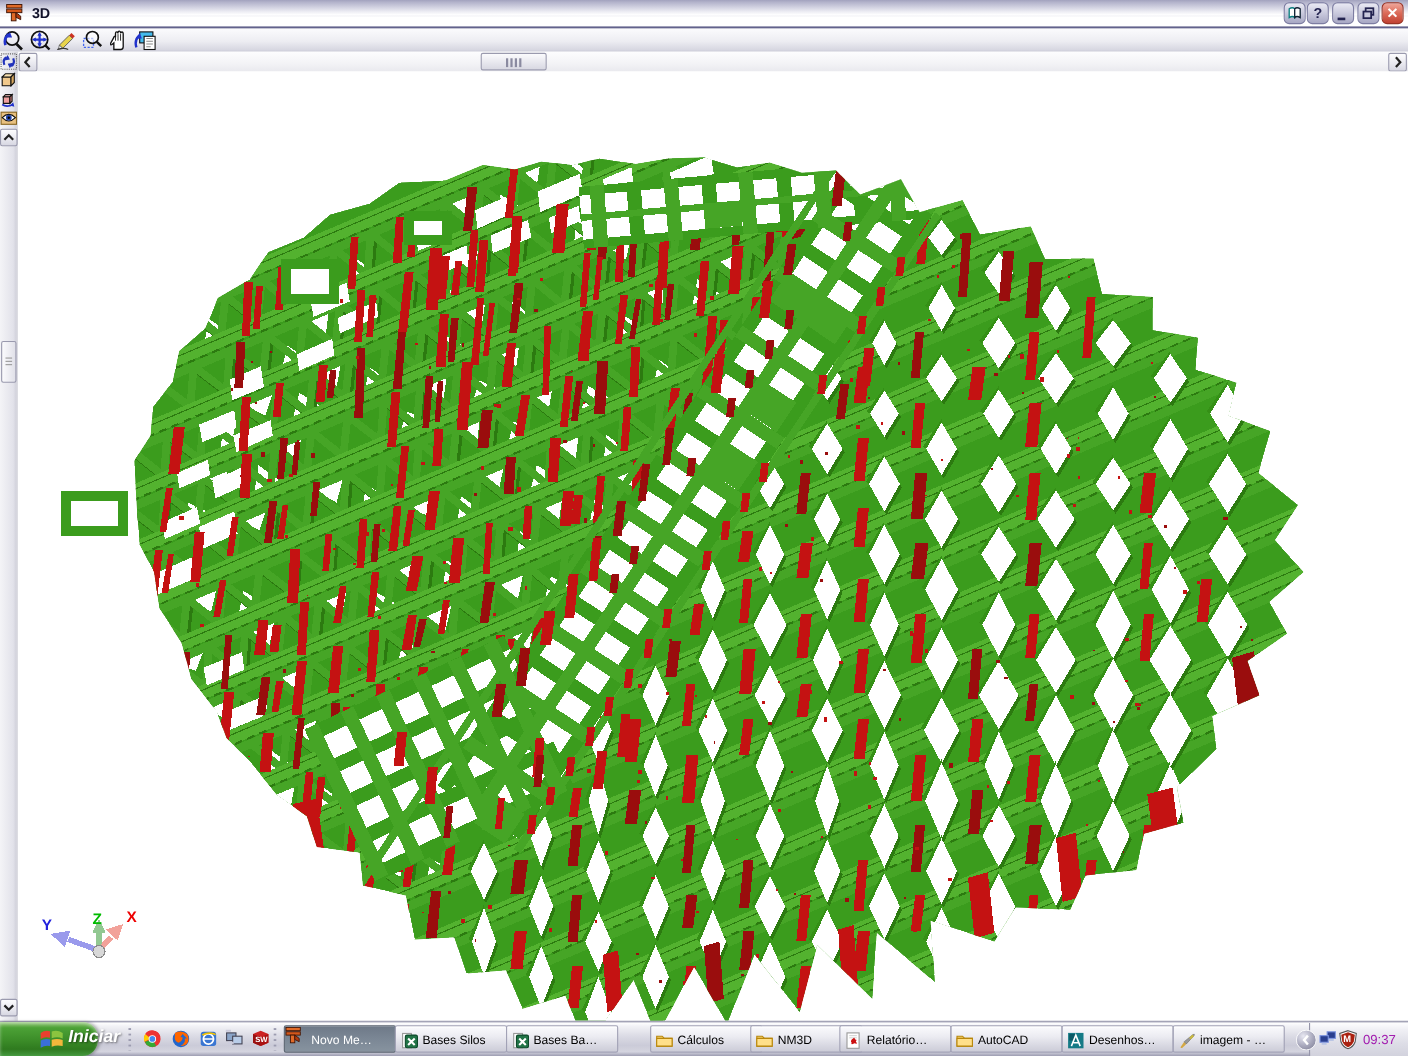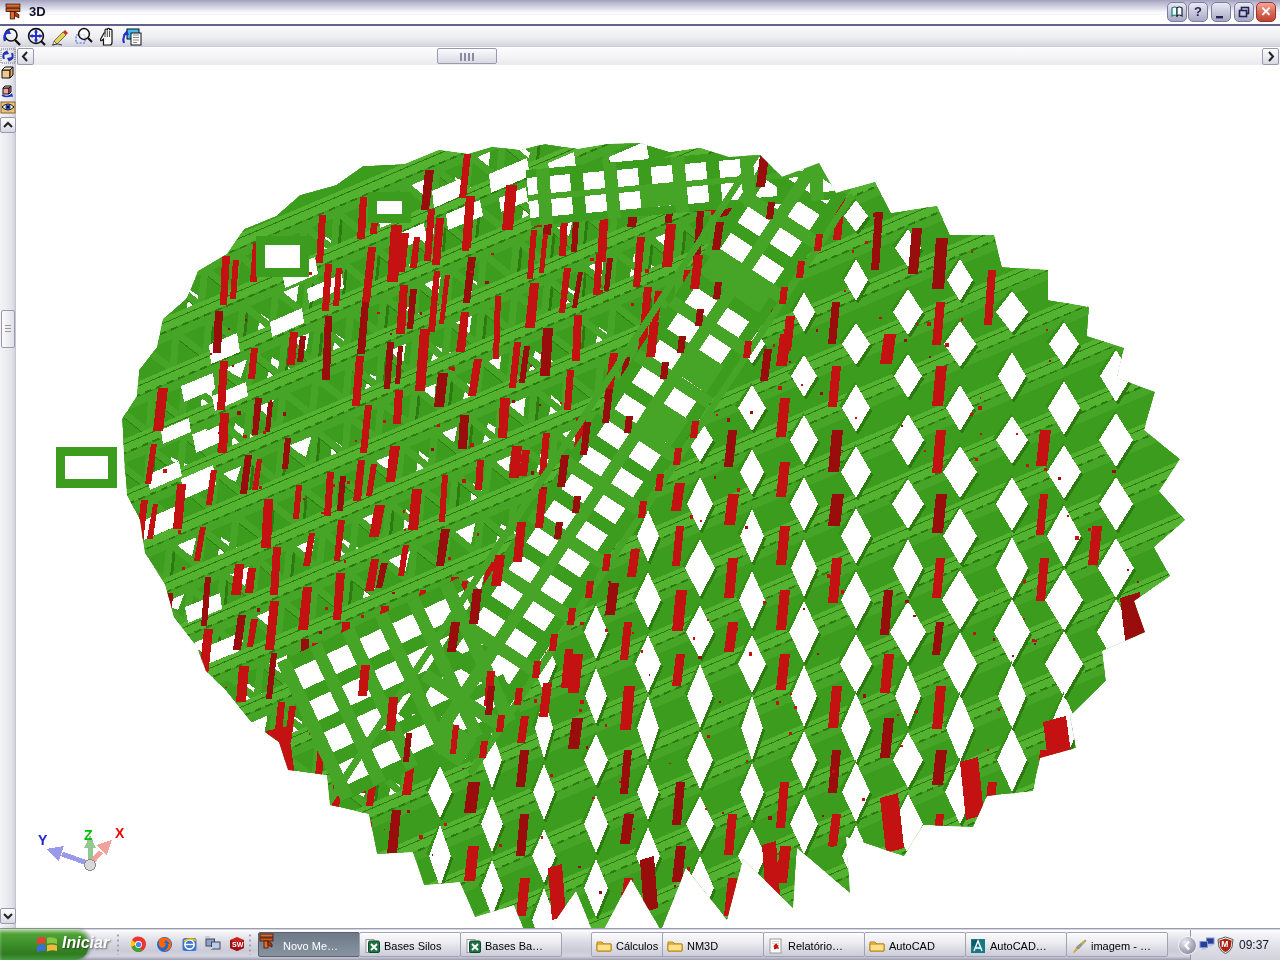--- a/index.html
+++ b/index.html
@@ -35,21 +35,21 @@
 .qdiv{position:absolute;top:933px;width:4px;height:22px;
  background-image:radial-gradient(circle,#9c9cb0 1px,transparent 1.2px);background-size:4px 5px}
 .tbtn{position:absolute;top:932px;width:102px;height:25px;border-radius:2px;border:1px solid #a2a2b6;
  background:linear-gradient(180deg,#fbfbfd 0%,#ececf2 40%,#d6d6e0 80%,#ccccd8 100%);font-size:11px;color:#000;
  overflow:hidden;white-space:nowrap;box-shadow:inset 0 1px 0 #fff}
 .tbtn.active{background:linear-gradient(180deg,#6e7988 0%,#7b8795 50%,#87939f 100%);border-color:#59636f;color:#fff;box-shadow:none}
 .tbtn .lbl{position:absolute;left:24px;top:7px}
 .tbtn .ticn{position:absolute;left:4px;top:5px;width:16px;height:16px}
 .tray{position:absolute;left:1190px;top:930px;width:90px;height:30px;
  background:linear-gradient(180deg,#fdfdfe 0%,#f0f0f5 20%,#dedee7 60%,#d2d2dd 100%);border-left:1px solid #9595aa}
-.clock{position:absolute;left:1239px;top:938px;font-size:12px;color:#0f172a}
+.clock{position:absolute;left:1239px;top:938px;font-size:12px;color:#a21caf}
 </style></head><body>
 <div class="titlebar">
 <div class="ticon"><svg width="17" height="17" viewBox="0 0 16 16">
         <g stroke="#401505" stroke-width=".8">
 <rect x="1" y="1" width="13" height="3" fill="#e06a28"></rect>
 <rect x="1" y="5" width="13" height="3" fill="#d4581c"></rect>
 <rect x="5" y="8" width="4" height="7" fill="#e06a28"></rect>
 <path d="M9,8 L13,11 L13,14 L9,12 Z" fill="#b03a10"></path>
         </g>
       </svg></div>
@@ -262,21 +262,21 @@
     </svg>
     <span class="lbl">Bases Ba…</span>
   </div>
 <div class="tbtn" style="left:591px">
     <svg class="ticn" viewBox="0 0 16 16">
       <path d="M1,4 L6,4 L8,6 L15,6 L15,13 L1,13 Z" fill="#f5d06c" stroke="#b8860b"></path>
       <path d="M1,6 L15,6 L15,13 L1,13Z" fill="#ffe08a" stroke="#b8860b"></path>
     </svg>
     <span class="lbl">Cálculos</span>
   </div>
-<div class="tbtn" style="left:662px">
+<div class="tbtn" style="left:682px">
     <svg class="ticn" viewBox="0 0 16 16">
       <path d="M1,4 L6,4 L8,6 L15,6 L15,13 L1,13 Z" fill="#f5d06c" stroke="#b8860b"></path>
       <path d="M1,6 L15,6 L15,13 L1,13Z" fill="#ffe08a" stroke="#b8860b"></path>
     </svg>
     <span class="lbl">NM3D</span>
   </div>
 <div class="tbtn" style="left:763px">
     <svg class="ticn" viewBox="0 0 16 16">
       <rect x="2" y="1" width="11" height="14" fill="#fff" stroke="#999"></rect>
       <path d="M4,3.5 h7 M4,5.5 h7" stroke="#ccc" stroke-width=".8"></path>
@@ -290,21 +290,21 @@
       <path d="M1,6 L15,6 L15,13 L1,13Z" fill="#ffe08a" stroke="#b8860b"></path>
     </svg>
     <span class="lbl">AutoCAD</span>
   </div>
 <div class="tbtn" style="left:965px">
     <svg class="ticn" viewBox="0 0 16 16">
       <rect x="1" y="1" width="14" height="14" fill="#157a86"></rect>
       <rect x="2" y="2" width="6" height="6" fill="#0b5a66"></rect>
       <path d="M4,13 L8,3 L12,13 M6,10 h5" stroke="#fff" stroke-width="1.4" fill="none"></path>
     </svg>
-    <span class="lbl">AutoCAD…</span>
+    <span class="lbl">Desenhos…</span>
   </div>
 <div class="tbtn" style="left:1066px">
     <svg class="ticn" viewBox="0 0 16 16">
       <path d="M2.5,13.5 Q1.5,15.5 4,14.5 L7.5,11 L5.5,9 Z" fill="#d4a843"></path>
       <path d="M5.5,9 L7.5,11 L14.5,3.5 Q15.5,1.5 13.5,2.5 Z" fill="#9a9a9a" stroke="#666" stroke-width=".5"></path>
       <path d="M10,5.5 L13,2.5 L14.5,4 L11.5,7Z" fill="#c8b840"></path>
     </svg>
     <span class="lbl">imagem - …</span>
   </div>
 <div class="tray"></div>

